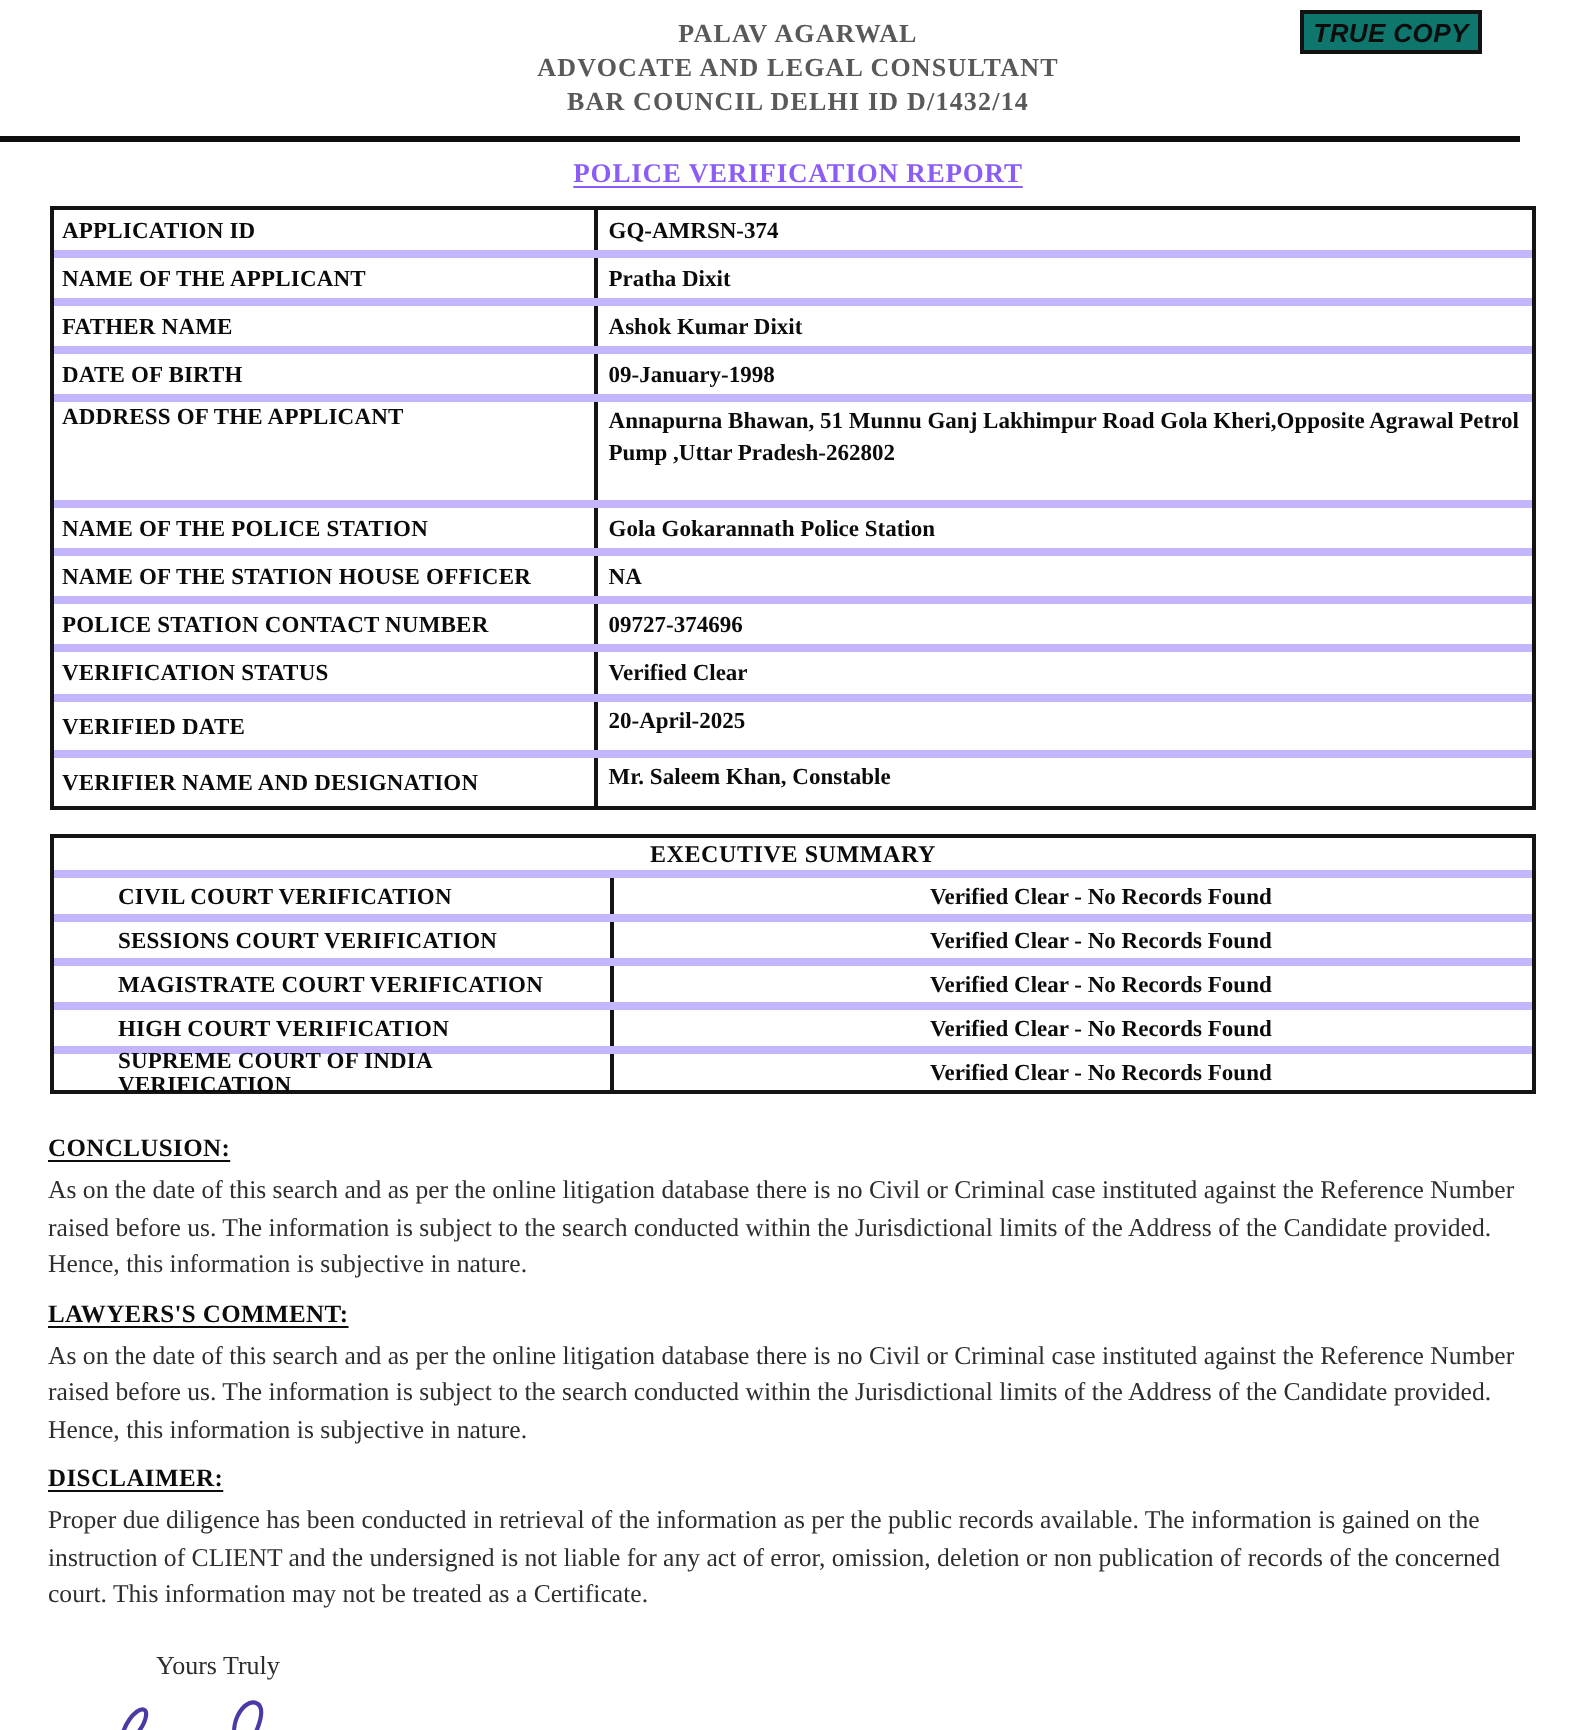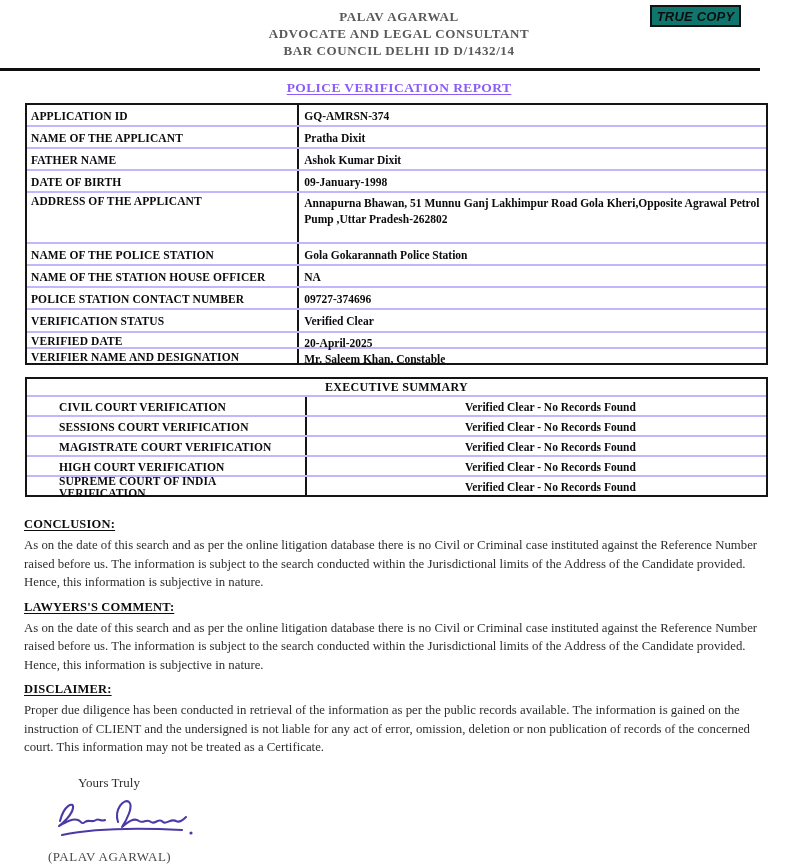--- a/index.html
+++ b/index.html
@@ -25,32 +25,32 @@
   .top-rule { margin-top: 9px; width: 760px; border-top: 3px solid #0e0e0e; }
 
   .report-title-wrap { text-align: center; margin-top: 7px; }
   .report-title {
     display: inline-block; font-weight: bold; font-size: 13.5px; letter-spacing: 0.4px;
     text-decoration: underline; text-underline-offset: 2px; color: #8b5cf6;
   }
 
   
   .tbl { margin: 7px 0 0 25px; width: 743px; border: 2px solid #141414; background: #fff; }
-  .tbl .trow { display: flex; border-top: 2px solid #c4b5fd; }
+  .tbl .trow { display: flex; border-top: 4px solid #c4b5fd; }
   .tbl .trow:first-child { border-top: none; }
   .cell-l {
     width: 273px; border-right: 2px solid #141414;
     display: flex; align-items: center; padding: 1px 4px 0 4px;
     font-weight: bold; font-size: 11.5px; color: #0b0b0b; letter-spacing: 0.1px;
   }
   .cell-v {
     width: 468px; display: flex; align-items: center; padding: 1px 5px 0 5px;
     font-weight: bold; font-size: 11.5px; color: #0b0b0b; line-height: 16px;
   }
-  .h20 { height: 20px; } .h21 { height: 21px; } .h23 { height: 14px; } .h49 { height: 49px; } .h16 { height: 16px; } .h18 { height: 18px; margin-left: 28px; }
+  .h20 { height: 20px; } .h21 { height: 21px; } .h23 { height: 24px; } .h49 { height: 49px; } .h16 { height: 16px; } .h18 { height: 18px; margin-left: 28px; }
   .vtop { align-items: flex-start !important; padding-top: 2px !important; }
 
   .exec-tbl { margin-top: 12px; }
   .exec-head {
     display: flex; align-items: center; justify-content: center;
     font-weight: bold; font-size: 12px; letter-spacing: 0.3px; color: #0b0b0b;
   }
   .exec-val { justify-content: center; text-align: center; }
 
   

